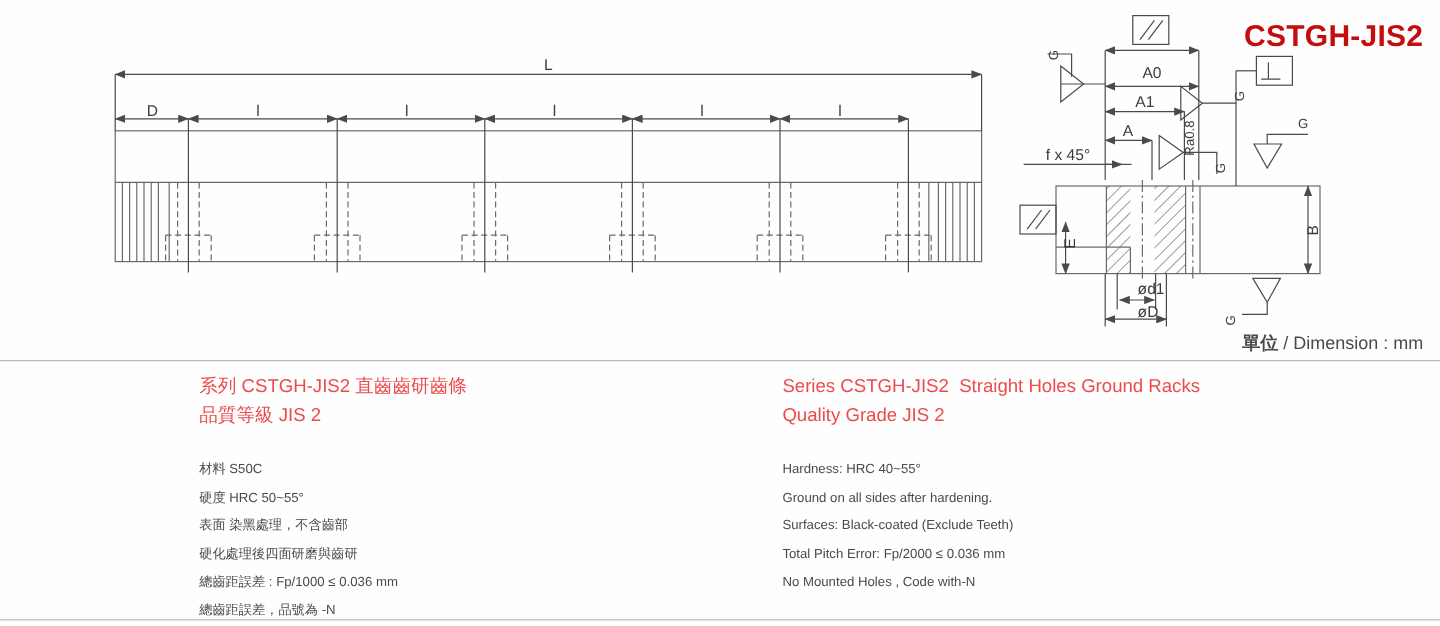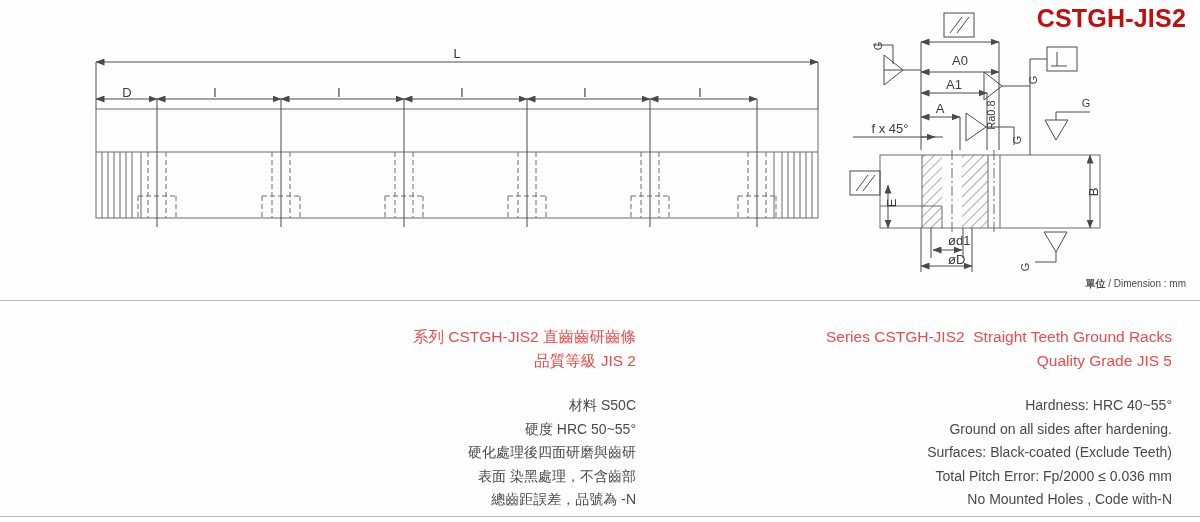--- a/index.html
+++ b/index.html
@@ -9,54 +9,54 @@
     color:#3b3b3b;position:relative;overflow:hidden;
   }
   .page{position:absolute;inset:0;}
 
   
   .drawing-area{position:absolute;left:0;top:0;width:1200px;height:300px;}
   .svg-full{position:absolute;left:0;top:0;}
 
   
   .part-number{
-    position:absolute;right:14px;top:4px;
+    position:absolute;right:14px;top:16px;
     font-size:25px;font-weight:bold;letter-spacing:.2px;
     color:#c40d0d;
   }
 
   
   .dim-note{
     position:absolute;right:14px;top:277px;
-    font-size:10px;color:#4a4a4a;white-space:nowrap;
+    font-size:15px;color:#4a4a4a;white-space:nowrap;
   }
   .dim-note .cjk{font-weight:bold;}
 
   
   .divider{
     position:absolute;left:0;width:1200px;height:1px;
     background:#b9b9bd;
   }
   .divider.top{top:300px;}
   .divider.bottom{top:516px;}
 
   
   .spec-wrap{
     position:absolute;left:0;top:301px;width:1200px;height:215px;
   }
-  .col{position:absolute;top:24px;text-align:right;}
+  .col{position:absolute;top:10px;}
   .col-cn{left:166px;width:470px;}
   .col-en{left:652px;width:520px;}
 
   .head-line{
     color:#eb4b4b;font-size:15.5px;line-height:23.5px;
     white-space:pre;
   }
   .body-line{
-    color:#4a4a4a;font-size:14px;line-height:23.6px;
+    color:#4a4a4a;font-size:11px;line-height:23.6px;
     white-space:pre;
   }
   .body-block{margin-top:22px;}
 </style>
 </head>
 <body>
 
 <div class="page">
 
   <div class="drawing-area">
@@ -309,29 +309,30 @@
   <div class="divider top"></div>
 
   <div class="spec-wrap">
 
     <div class="col col-cn">
       <div class="head-line">系列 CSTGH-JIS2 直齒齒研齒條</div>
       <div class="head-line">品質等級 JIS 2</div>
       <div class="body-block">
         <div class="body-line">材料 S50C</div>
         <div class="body-line">硬度 HRC 50~55°</div>
+        <div class="body-line">表面 染黑處理，不含齒部</div>
         <div class="body-line">硬化處理後四面研磨與齒研</div>
-        <div class="body-line">表面 染黑處理，不含齒部</div>
+        <div class="body-line">總齒距誤差 : Fp/1000 ≤ 0.036 mm</div>
         <div class="body-line">總齒距誤差，品號為 -N</div>
       </div>
     </div>
 
     <div class="col col-en">
-      <div class="head-line">Series CSTGH-JIS2  Straight Teeth Ground Racks</div>
-      <div class="head-line">Quality Grade JIS 5</div>
+      <div class="head-line">Series CSTGH-JIS2  Straight Holes Ground Racks</div>
+      <div class="head-line">Quality Grade JIS 2</div>
       <div class="body-block">
         <div class="body-line">Hardness: HRC 40~55°</div>
         <div class="body-line">Ground on all sides after hardening.</div>
         <div class="body-line">Surfaces: Black-coated (Exclude Teeth)</div>
         <div class="body-line">Total Pitch Error: Fp/2000 ≤ 0.036 mm</div>
         <div class="body-line">No Mounted Holes , Code with-N</div>
       </div>
     </div>
   </div>
 

